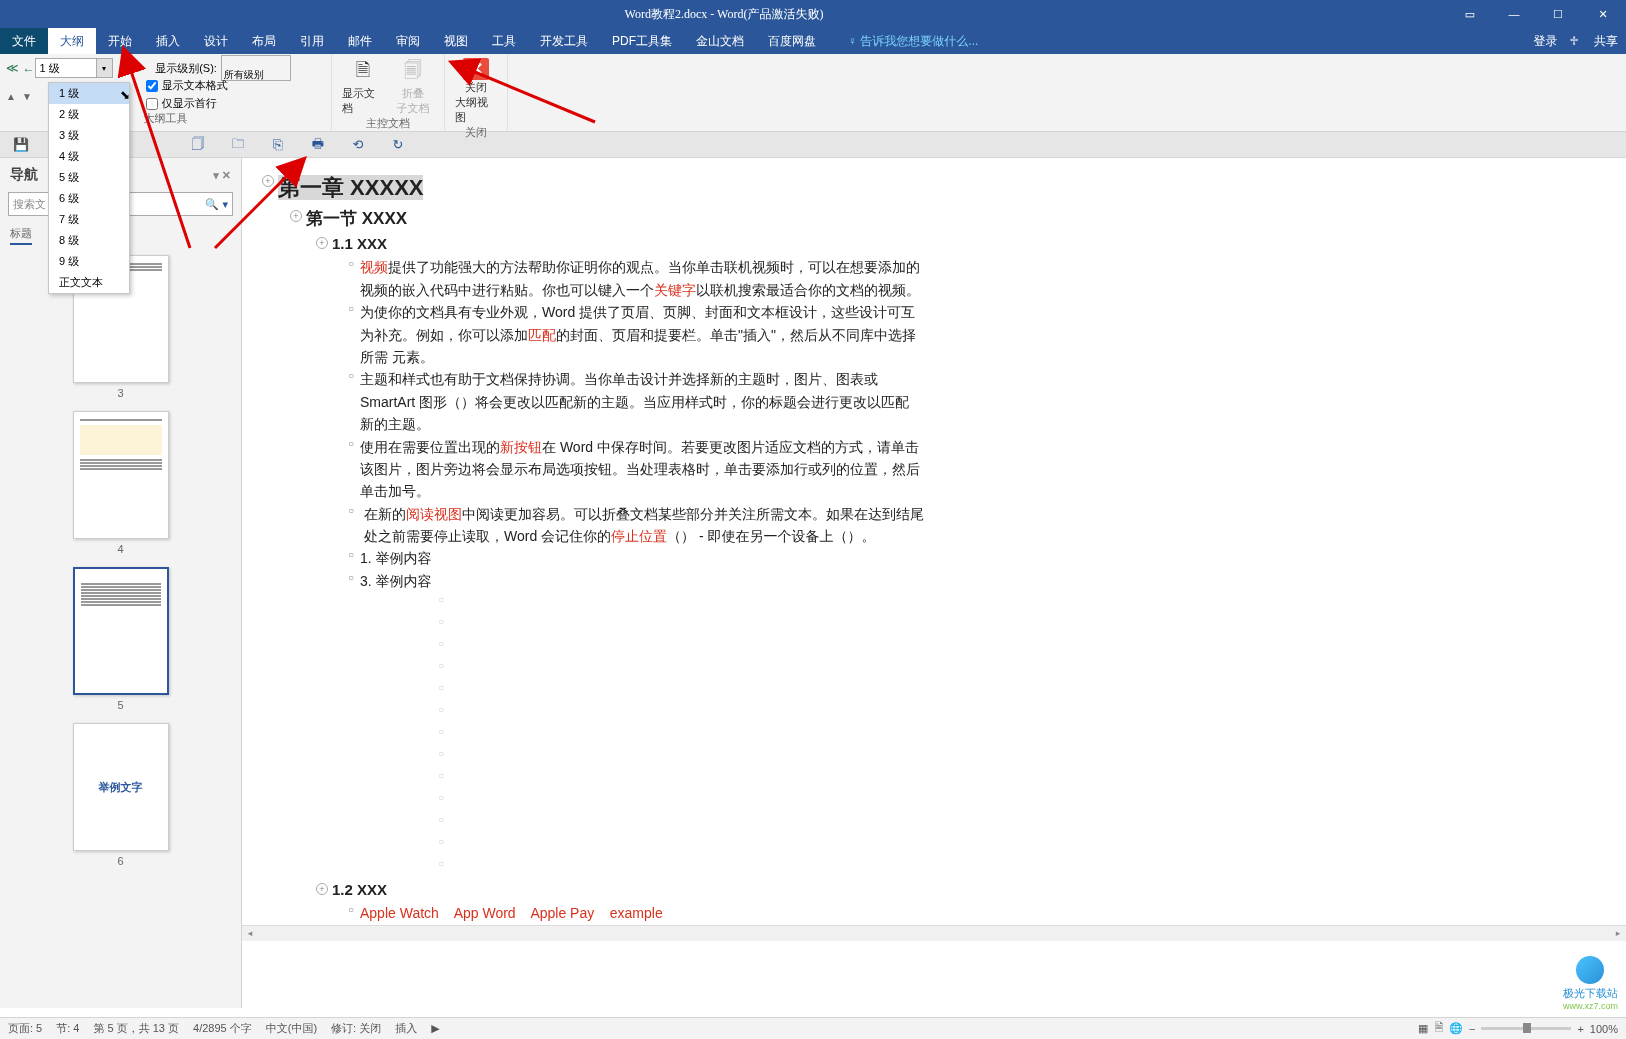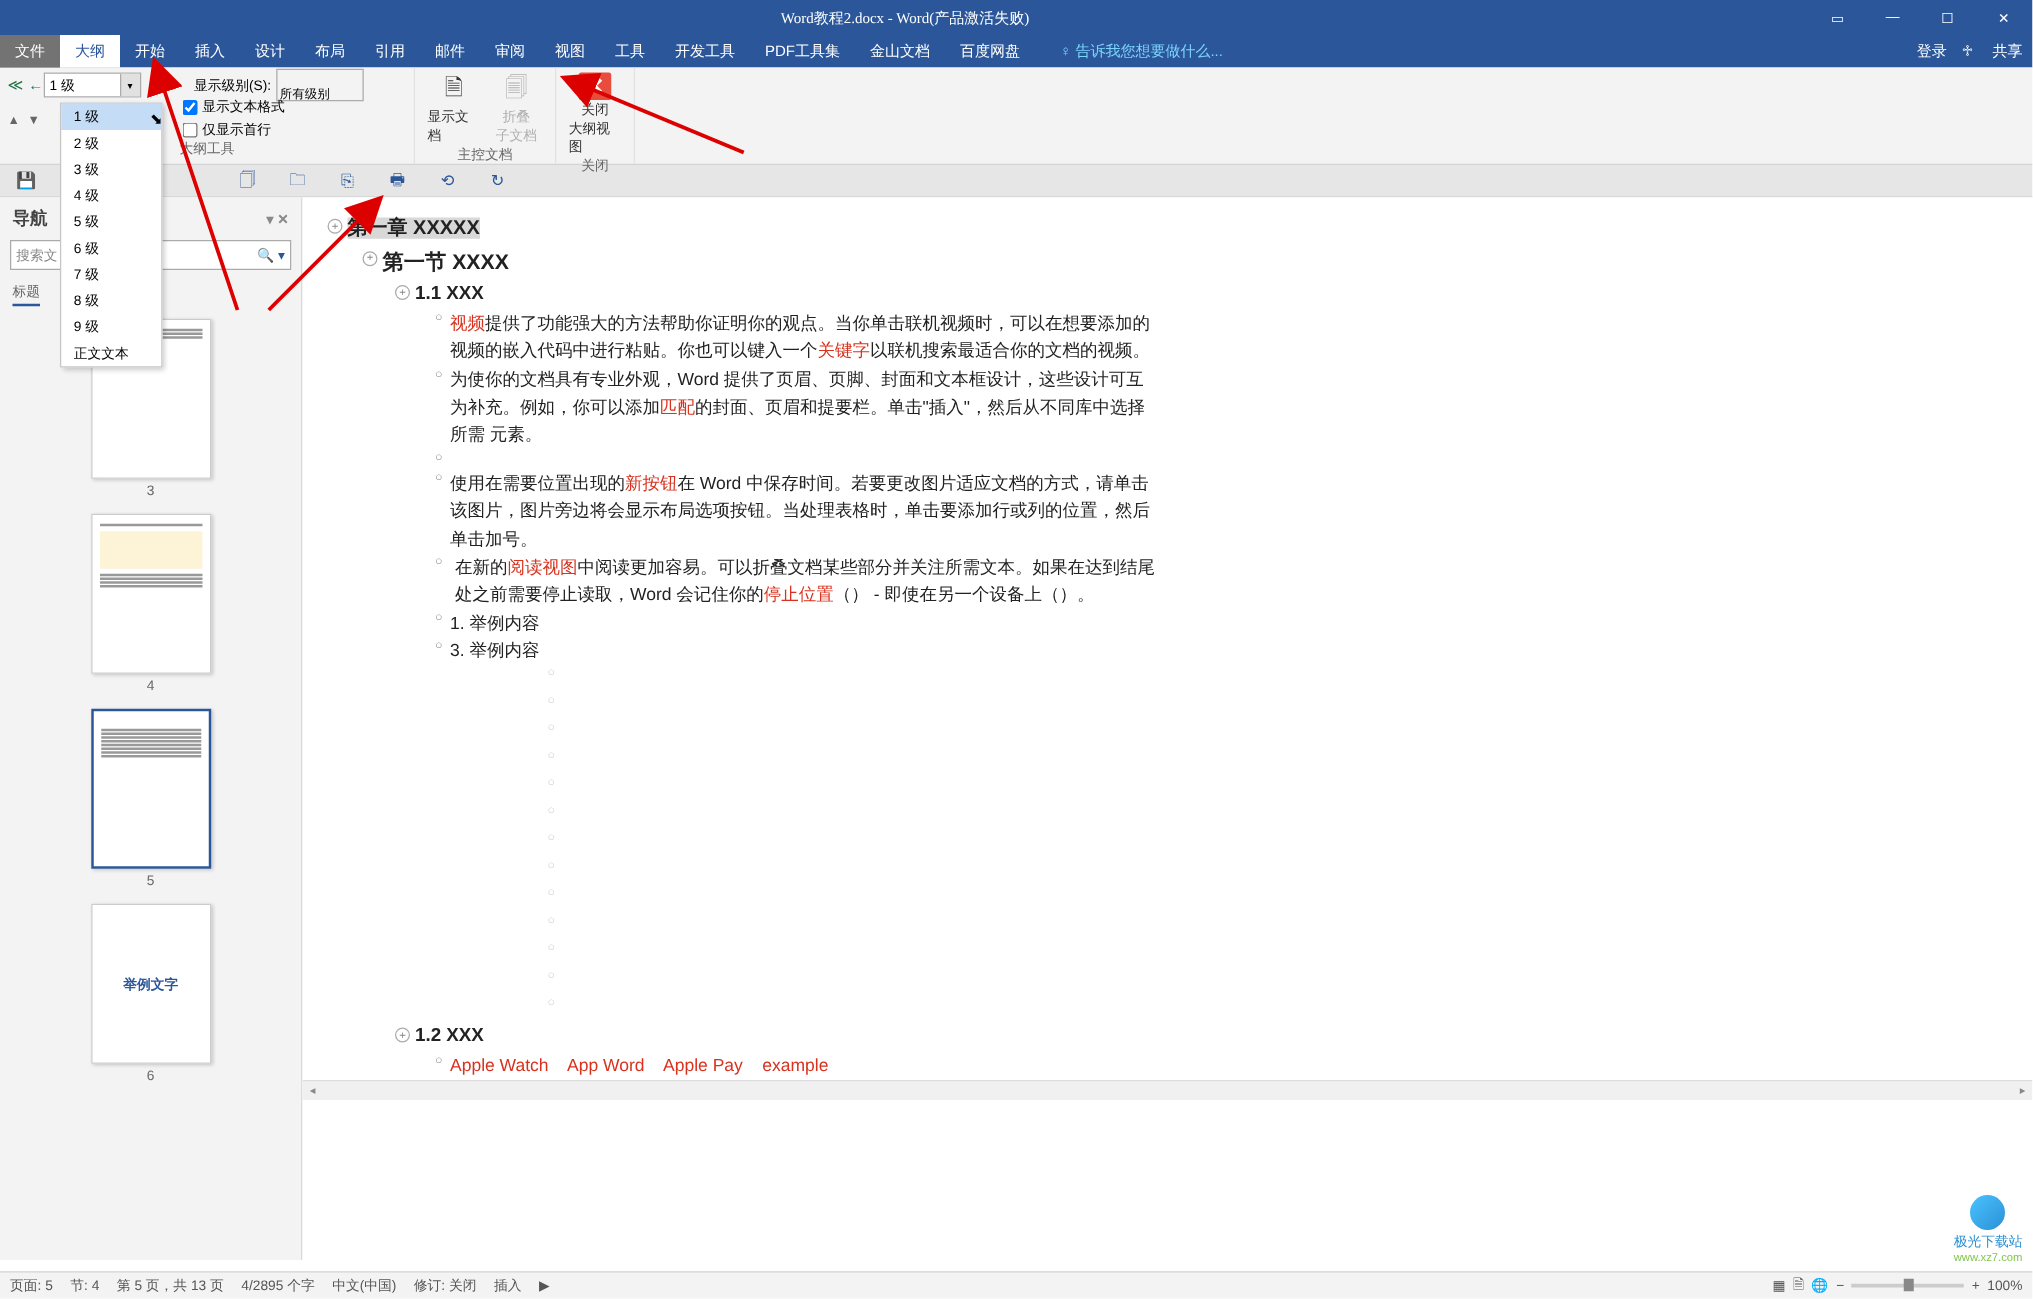--- a/index.html
+++ b/index.html
@@ -9,21 +9,21 @@
 .titlebar { height: 28px; background: #2b579a; color: #fff; display: flex; align-items: center; justify-content: space-between; font-size: 12px; }
 .titlebar-left { display: flex; }
 .titlebar-center { flex: 1; text-align: center; font-family: Liberation Serif, serif; }
 .titlebar-right { display: flex; align-items: center; }
 .win-btn { width: 44px; height: 28px; display: flex; align-items: center; justify-content: center; font-size: 11px; cursor: pointer; }
 .win-btn.close { width: 46px; }
 
 
 .menubar { height: 26px; background: #2b579a; color: #fff; display: flex; align-items: center; font-size: 12px; }
 .menubar .tab { padding: 0 12px; height: 26px; display: flex; align-items: center; cursor: pointer; }
-.menubar .tab.file { background: #737373; }
+.menubar .tab.file { background: #0c4a6e; }
 .menubar .tab.active { background: #fff; color: #2b579a; }
 .menubar .help-text { margin-left: 20px; color: #7dd3fc; font-size: 12px; }
 .menubar-right { margin-left: auto; display: flex; align-items: center; padding-right: 8px; }
 .menubar-right span { margin-left: 12px; cursor: pointer; }
 
 
 .ribbon { height: 78px; background: #f3f3f3; border-bottom: 1px solid #d4d4d4; display: flex; font-size: 12px; }
 .ribbon-group { border-right: 1px solid #e1e1e1; padding: 4px 8px; display: flex; flex-direction: column; justify-content: space-between; }
 .ribbon-group-label { text-align: center; font-size: 11px; color: #666; height: 16px; }
 .outline-tools { padding: 4px 6px; width: 332px; }
@@ -71,21 +71,21 @@
 .thumb-num { font-size: 11px; color: #666; margin-top: 4px; }
 .thumb .fake-line { height: 2px; background: #999; margin: 1px 0; }
 .thumb .fake-block { height: 30px; background: #fdf4d8; margin: 4px 0; }
 
 
 .doc-area { flex: 1; background: #fff; overflow-y: auto; padding: 12px 20px; font-size: 14px; color: #222; position: relative; }
 .ol-line { display: flex; align-items: flex-start; line-height: 1.6; }
 .ol-marker { width: 18px; display: inline-flex; align-items: center; justify-content: center; color: #888; font-size: 11px; flex-shrink: 0; }
 .ol-marker.plus { border: 1px solid #aaa; width: 12px; height: 12px; border-radius: 50%; font-size: 9px; margin-top: 5px; margin-right: 4px; }
 .ol-marker.circle::before { content: "○"; font-size: 10px; }
-.h1 { font-size: 16px; font-weight: bold; }
+.h1 { font-size: 22px; font-weight: bold; }
 .h1-sel { background: #d8d8d8; }
 .h2 { font-size: 17px; font-weight: bold; margin-left: 28px; }
 .h3 { font-size: 15px; font-weight: bold; margin-left: 54px; }
 .body { margin-left: 90px; font-size: 14px; max-width: 560px; }
 .body .red { color: #d9311d; }
 .empty-body { margin-left: 90px; height: 22px; }
 .empty-body .ol-marker.circle { color: #ccc; }
 
 
 .arrow { position: absolute; pointer-events: none; }
@@ -318,20 +318,21 @@
       <div class="body" style="margin-left:0"><span class="red">视频</span><span>提供了功能强大的方法帮助你证明你的观点。当你单击联机视频时，可以在想要添加的视频的嵌入代码中进行粘贴。你也可以键入一个</span><span class="red">关键字</span><span>以联机搜索最适合你的文档的视频。</span></div>
     </div>
     <div class="ol-line">
         <span style="width:80px"></span>
         <span class="ol-marker circle"></span>
       <div class="body" style="margin-left:0"><span>为使你的文档具有专业外观，Word 提供了页眉、页脚、封面和文本框设计，这些设计可互为补充。例如，你可以添加</span><span class="red">匹配</span><span>的封面、页眉和提要栏。单击"插入"，然后从不同库中选择所需 元素。</span></div>
     </div>
     <div class="ol-line">
         <span style="width:80px"></span>
         <span class="ol-marker circle"></span>
+      <div class="body" style="margin-left:0">主题和样式也有助于文档保持协调。当你单击设计并选择新的主题时，图片、图表或 SmartArt 图形（）将会更改以匹配新的主题。当应用样式时，你的标题会进行更改以匹配新的主题。</div>
     </div>
     <div class="ol-line">
         <span style="width:80px"></span>
         <span class="ol-marker circle"></span>
       <div class="body" style="margin-left:0"><span>使用在需要位置出现的</span><span class="red">新按钮</span><span>在 Word 中保存时间。若要更改图片适应文档的方式，请单击该图片，图片旁边将会显示布局选项按钮。当处理表格时，单击要添加行或列的位置，然后单击加号。</span></div>
     </div>
     <div class="ol-line">
         <span style="width:80px"></span>
         <span class="ol-marker circle"></span>
       <div class="body" style="margin-left:4px"><span>在新的</span><span class="red">阅读视图</span><span>中阅读更加容易。可以折叠文档某些部分并关注所需文本。如果在达到结尾处之前需要停止读取，Word 会记住你的</span><span class="red">停止位置</span><span>（） - 即使在另一个设备上（）。</span></div>

